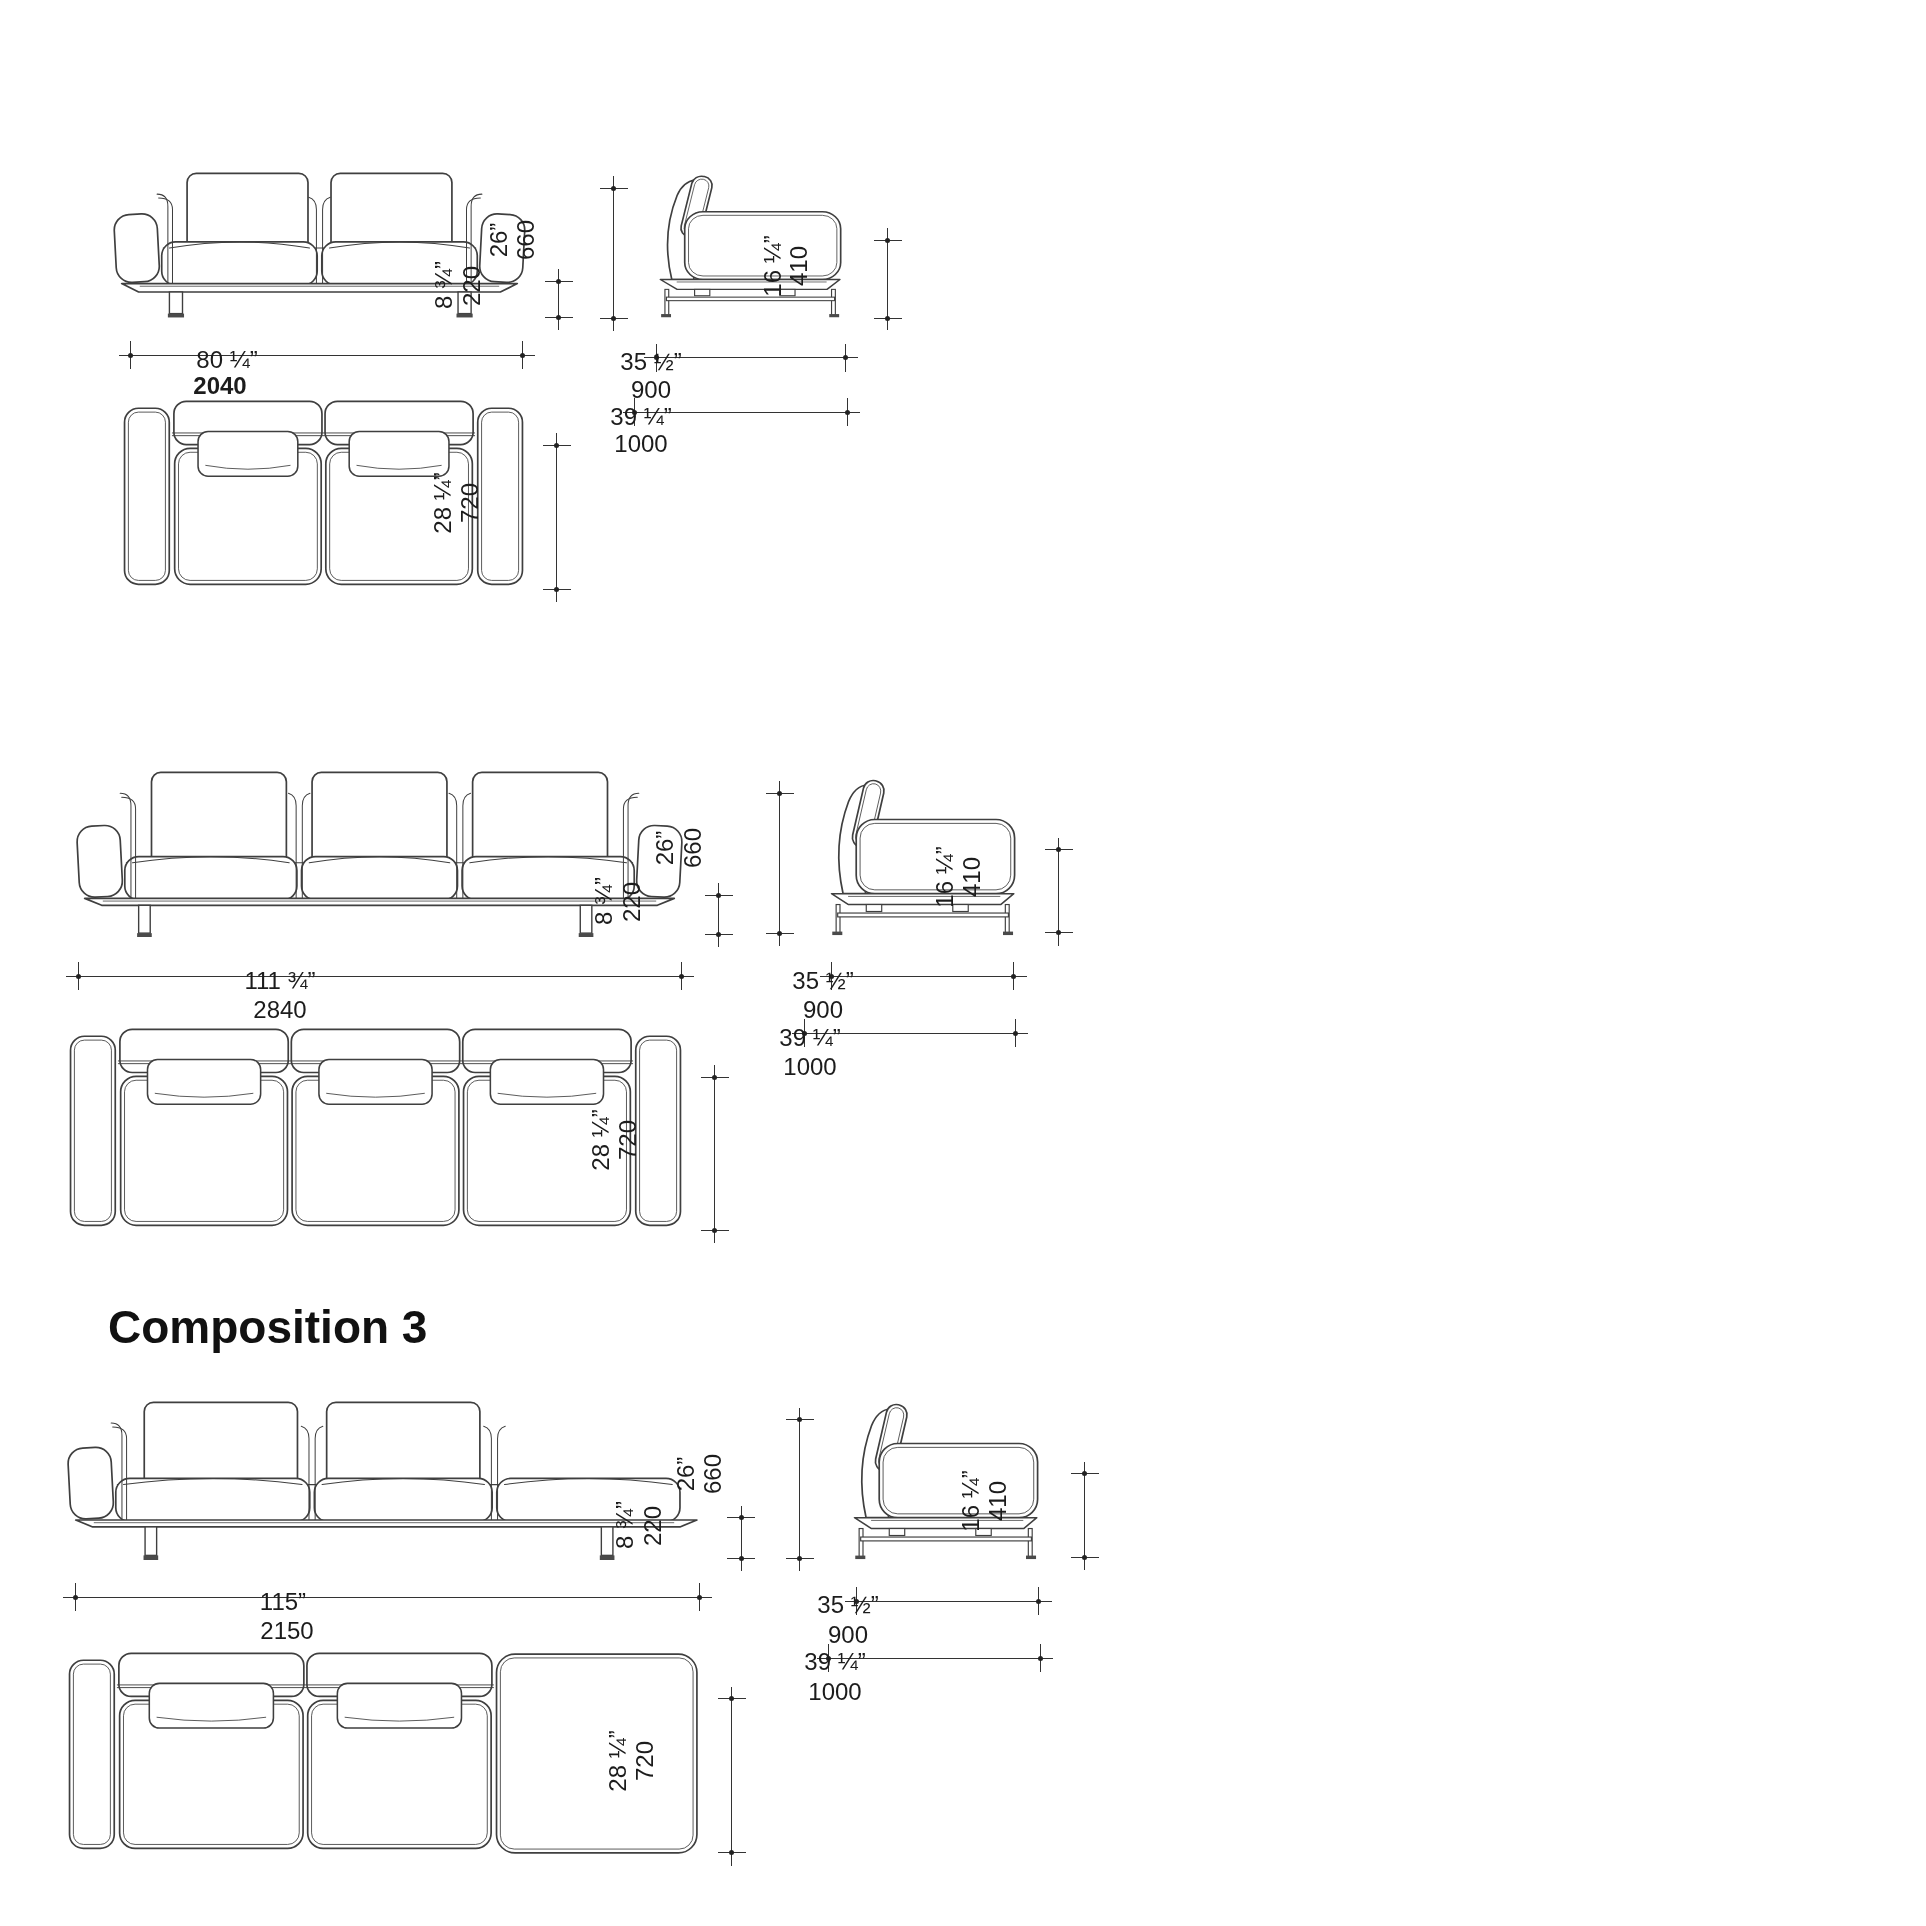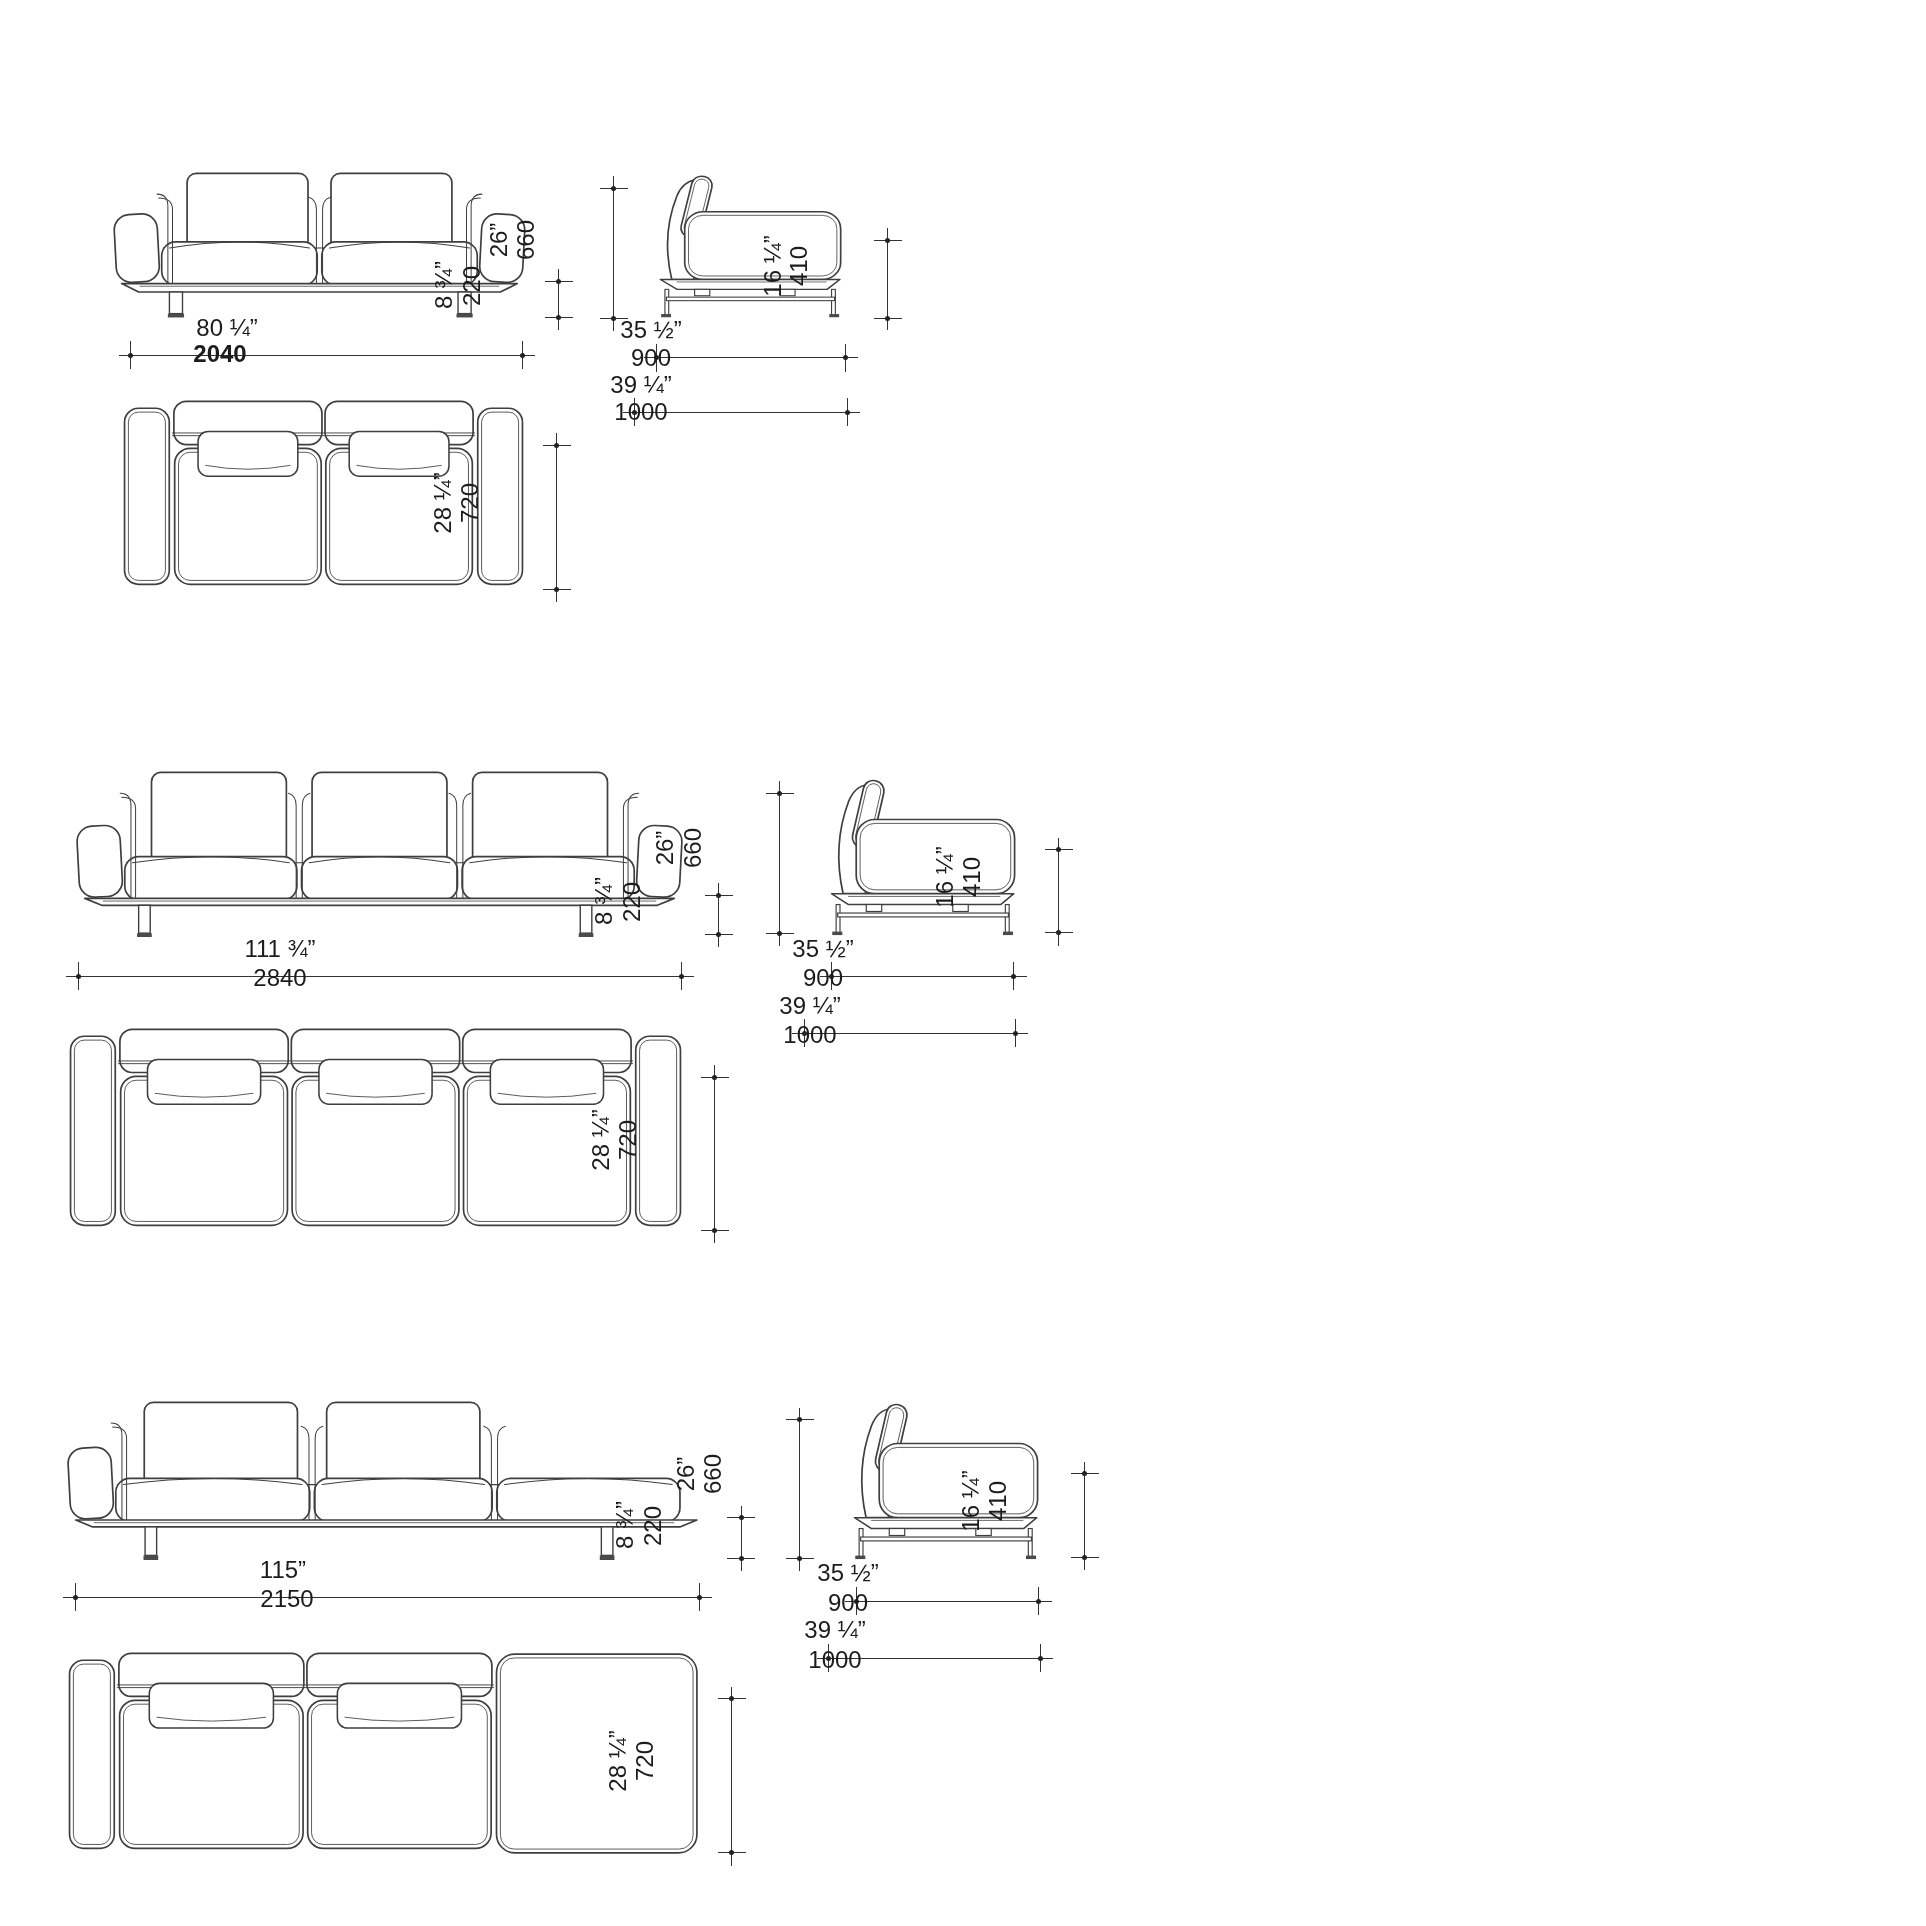--- a/index.html
+++ b/index.html
@@ -2,30 +2,31 @@
 <html style="font-size:12.3px"><head>
 <meta charset="utf-8">
 <style>
   html,body{margin:0;padding:0;background:#fff;}
   .canvas{position:relative;width:1926px;height:1926px;background:#ffffff;
           font-family:"Liberation Sans",sans-serif;color:#1c1c1c;overflow:hidden;}
   .title{position:absolute;margin:0;font-size:46px;font-weight:bold;color:#111;
          font-family:"Liberation Sans",sans-serif;letter-spacing:0px;white-space:nowrap;}
   .dlabel{position:absolute;font-size:24px;color:#1c1c1c;text-align:center;
           white-space:nowrap;width:200px;height:28px;line-height:28px;pointer-events:none;}
-  .hlabel{transform:translate(-50%,-50%);}
+  .hlabel{transform:translate(-50%,-50%);margin-top:32px;}
   .vlabel{transform:translate(-50%,-50%) rotate(-90deg);}
   .dline,.dtick{position:absolute;background:#333;}
   .ddot{position:absolute;width:5.4px;height:5.4px;border-radius:50%;background:#222;}
   svg{position:absolute;overflow:visible;}
 </style>
 </head>
 <body>
 
 <div class="canvas" id="canvas">
+  <h2 class="title" style="left:108px;top:1300px">Composition 3</h2>
 <svg width="411" height="148" viewBox="0 0 534 192" preserveAspectRatio="none" style="left: 114px; top: 171px;">
       <path d="M 64 100 L 470 100" stroke="#3f3f3f" stroke-width="1.4" fill="none" stroke-linejoin="round" stroke-linecap="round"></path>
       <rect x="94.96000000000001" y="3" width="157.07999999999998" height="113" rx="12" stroke="#3f3f3f" stroke-width="2.2" fill="#fff"></rect>
       <rect x="281.96000000000004" y="3" width="157.07999999999998" height="113" rx="12" stroke="#3f3f3f" stroke-width="2.2" fill="#fff"></rect>
       <rect x="62" y="92" width="202" height="56" rx="18" stroke="#3f3f3f" stroke-width="2.2" fill="#fff"></rect>
       <path d="M 72 100 Q 163 84 254 100" stroke="#3f3f3f" stroke-width="1.3" fill="none" stroke-linejoin="round" stroke-linecap="round"></path>
       <rect x="270" y="92" width="202" height="56" rx="18" stroke="#3f3f3f" stroke-width="2.2" fill="#fff"></rect>
       <path d="M 280 100 Q 371 84 462 100" stroke="#3f3f3f" stroke-width="1.3" fill="none" stroke-linejoin="round" stroke-linecap="round"></path>
       <path d="M 263 146 L 263 50 Q 263 37 253 34" stroke="#3f3f3f" stroke-width="1.3" fill="none" stroke-linejoin="round" stroke-linecap="round"></path>
       <path d="M 271 146 L 271 50 Q 271 37 281 34" stroke="#3f3f3f" stroke-width="1.3" fill="none" stroke-linejoin="round" stroke-linecap="round"></path>

